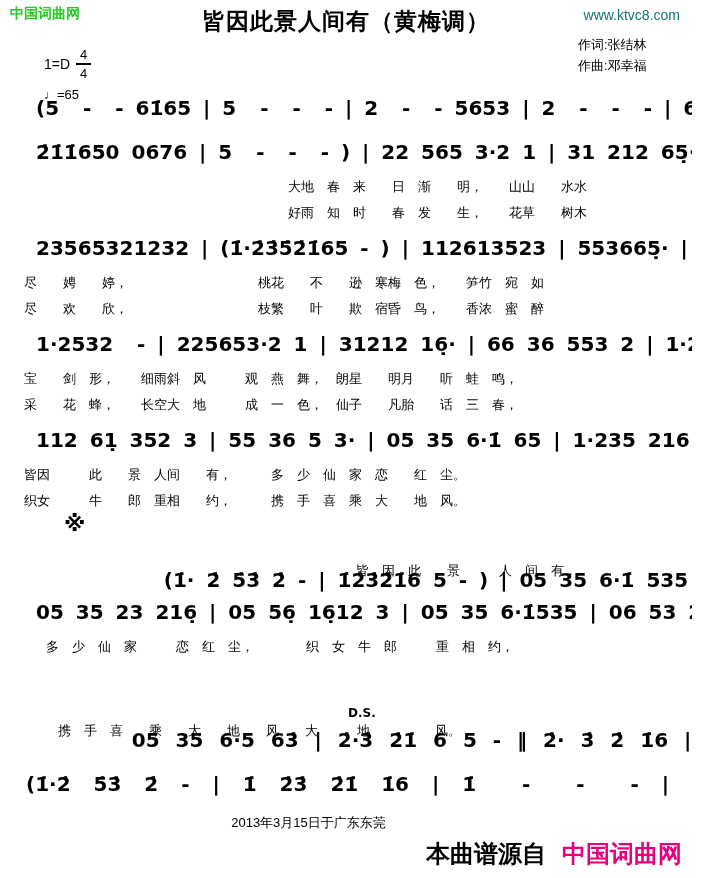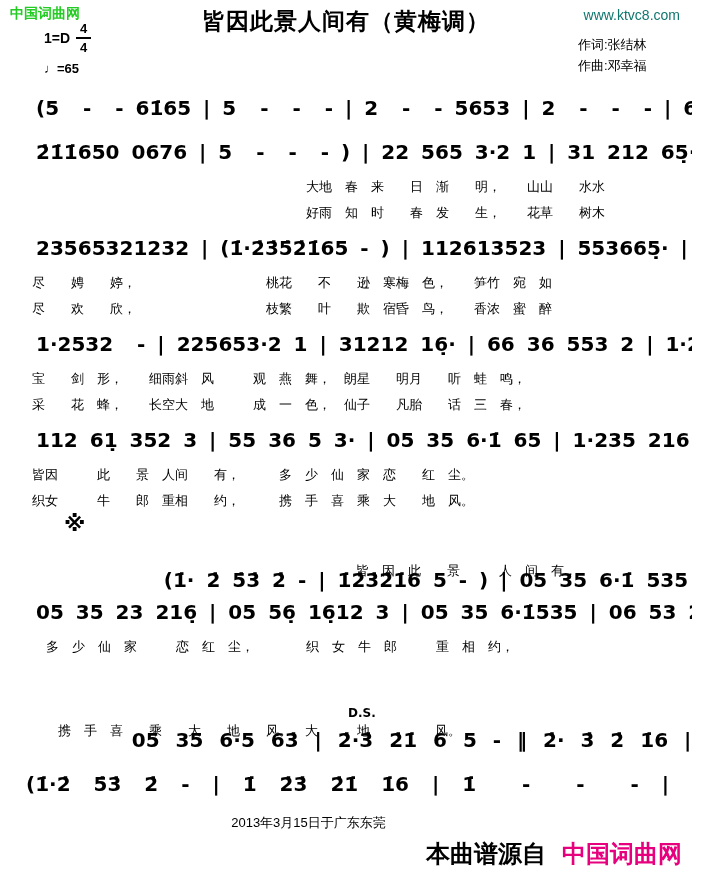--- a/index.html
+++ b/index.html
@@ -2,39 +2,39 @@
 <html><head>
 <meta charset="utf-8">
 <style>
   html,body{margin:0;padding:0;background:#ffffff;}
   .page{position:relative;width:692px;height:878px;background:#fff;color:#000;
         font-family:"Liberation Sans",sans-serif;overflow:hidden;}
   .wm-left{position:absolute;top:5px;left:10px;color:#22cc22;font-size:14px;font-weight:bold;}
   .wm-right{position:absolute;top:7px;right:12px;color:#0f766e;font-size:14px;}
   .title{position:absolute;top:6px;left:0;right:0;text-align:center;
          font-size:23px;font-weight:bold;letter-spacing:1px;}
-  .keyblock{position:absolute;top:21px;left:44px;font-size:14px;font-weight:bold;line-height:15px;}
+  .keyblock{position:absolute;top:47px;left:44px;font-size:14px;font-weight:normal;line-height:15px;}
   .keyrow{display:flex;align-items:center;}
   .frac{display:inline-block;text-align:center;margin-left:6px;font-size:13px;}
   .frac .num{display:block;border-bottom:2px solid #000;padding:0 4px 1px;}
   .frac .den{display:block;padding:1px 4px 0;}
   .tempo{margin-top:6px;font-size:13px;}
   .credits{position:absolute;top:34px;left:578px;font-size:13px;line-height:21px;}
   .score{position:absolute;top:86px;left:0;width:719px;}
   .notation{font-family:"DejaVu Sans",sans-serif;font-weight:bold;font-size:20px;
             white-space:pre;height:44px;line-height:44px;padding-left:36px;word-spacing:5px;}
   .n6{position:relative;padding-left:92px;}
   .n8{position:relative;word-spacing:9px;}
   .n9{padding-left:26px;word-spacing:16px;margin-top:18px;}
   .mt6{margin-top:6px;} .mt14{margin-top:14px;}
   .segno{position:absolute;left:64px;top:-12px;font-size:22px;font-weight:bold;}
   .ds{position:absolute;left:348px;top:33px;font-size:12px;font-weight:bold;
       letter-spacing:0;word-spacing:0;line-height:12px;}
-  .lyr{font-size:13px;white-space:pre;height:26px;line-height:26px;padding-left:32px;}
-  .ind290{padding-left:288px;margin-left:18px;} .ind355{padding-left:356px;}
+  .lyr{font-size:13px;white-space:pre;height:26px;line-height:26px;padding-left:24px;}
+  .ind290{padding-left:288px;} .ind355{padding-left:356px;}
   .ind45{padding-left:46px;} .ind60{padding-left:58px;}
   .daterow{text-align:center;font-size:13px;margin-top:8px;padding-right:102px;}
   .source{position:absolute;bottom:8px;right:10px;font-size:24px;font-weight:bold;font-family:Liberation Serif, serif;}
   .source .site{color:#e6007e;margin-left:16px;}
 </style>
 </head>
 <body>
 
 <div class="page">
 

